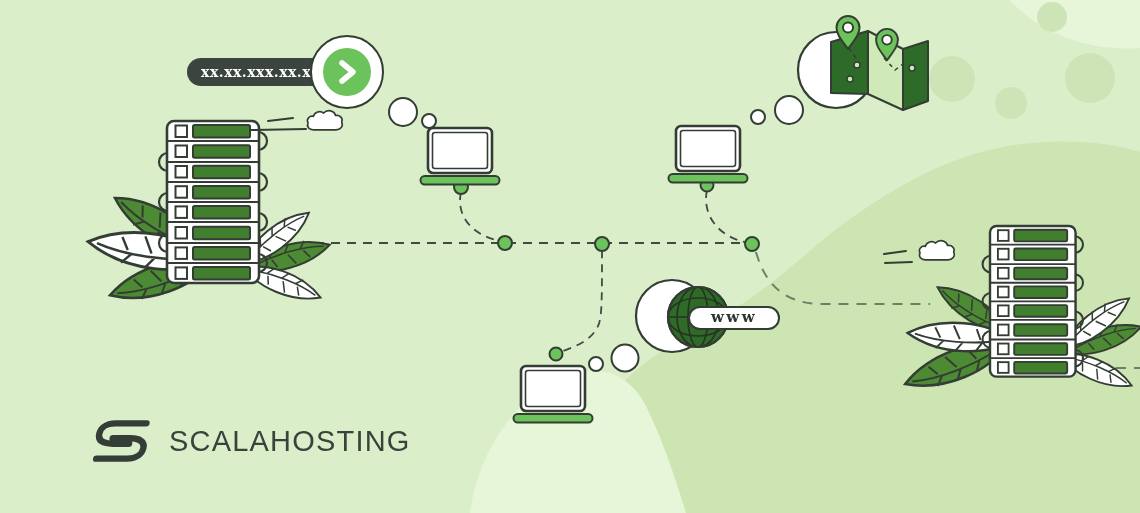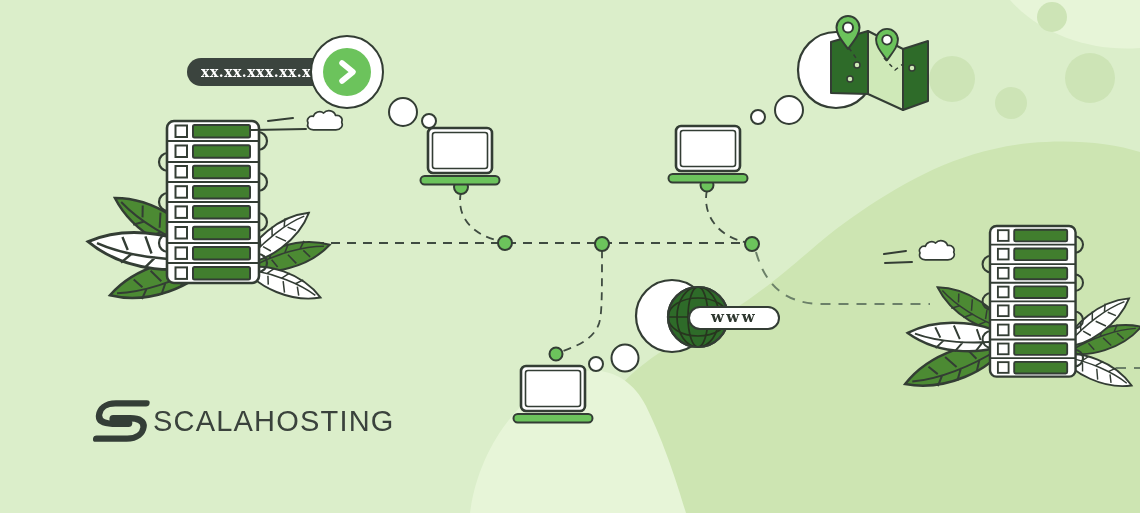--- a/index.html
+++ b/index.html
@@ -8,21 +8,21 @@
   .overlay{position:absolute;box-sizing:border-box;}
   .ip-badge{left:187px;top:58px;width:147px;height:28px;background:#3b443e;border-radius:14px;
     display:flex;align-items:center;justify-content:center;color:#ffffff;
     font-family:"DejaVu Serif",serif;font-weight:bold;font-size:14px;letter-spacing:.5px;padding-bottom:1px;}
   .arrow-wrap{left:310px;top:35px;width:74px;height:74px;background:#ffffff;border:2.6px solid #333d34;
     border-radius:50%;display:flex;align-items:center;justify-content:center;}
   .arrow-inner{width:48px;height:48px;border-radius:50%;background:#6cc35c;display:flex;align-items:center;justify-content:center;}
   .www-pill{left:688px;top:306px;width:92px;height:24px;background:#ffffff;border:2.5px solid #333d34;border-radius:13px;
     display:flex;align-items:center;justify-content:center;color:#2e372f;
     font-family:"DejaVu Serif",serif;font-weight:bold;font-size:15px;letter-spacing:2.5px;padding-bottom:2px;}
-  .logo{left:92px;top:396px;height:50px;display:flex;align-items:center;gap:3px;}
+  .logo{left:92px;top:416px;height:50px;display:flex;align-items:center;gap:19px;}
   .logo-text{color:#3a423c;font-size:29px;font-weight:500;letter-spacing:1.2px;white-space:nowrap;}
 </style>
 </head>
 <body>
 
 <div class="scene">
 
 <svg class="illustration" viewBox="0 0 1140 513">
   <defs>
     <g id="leaf">

